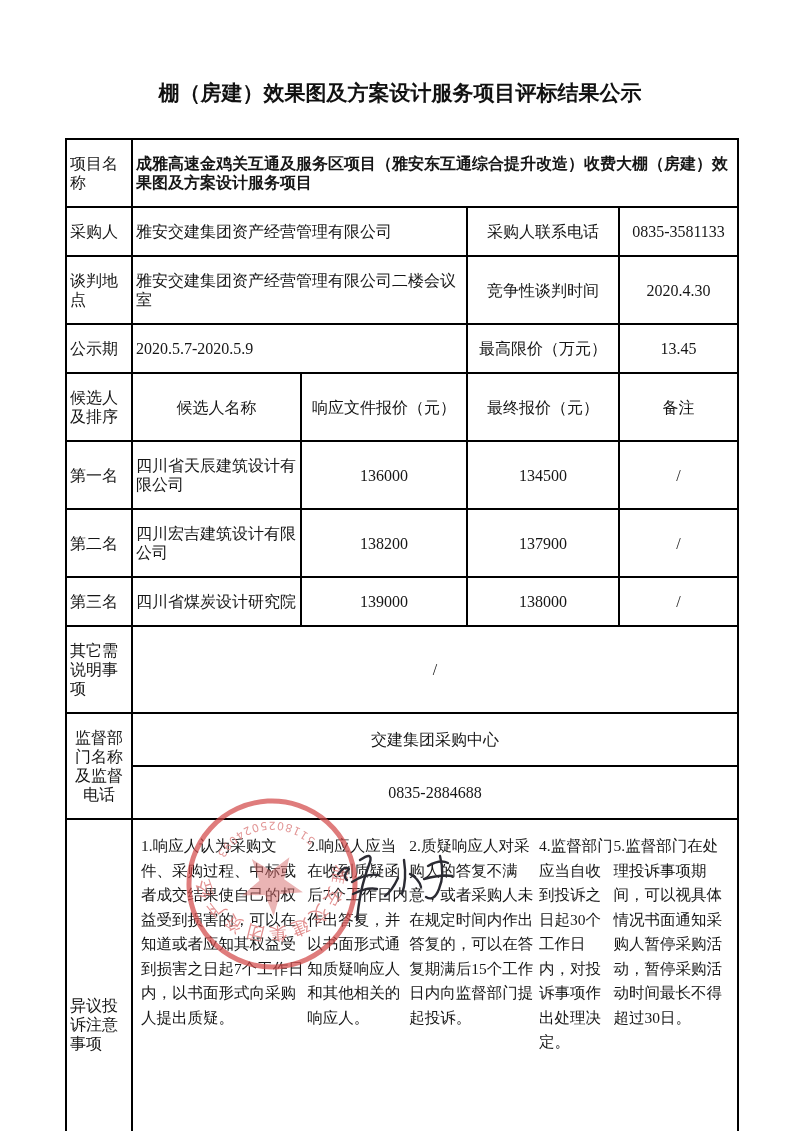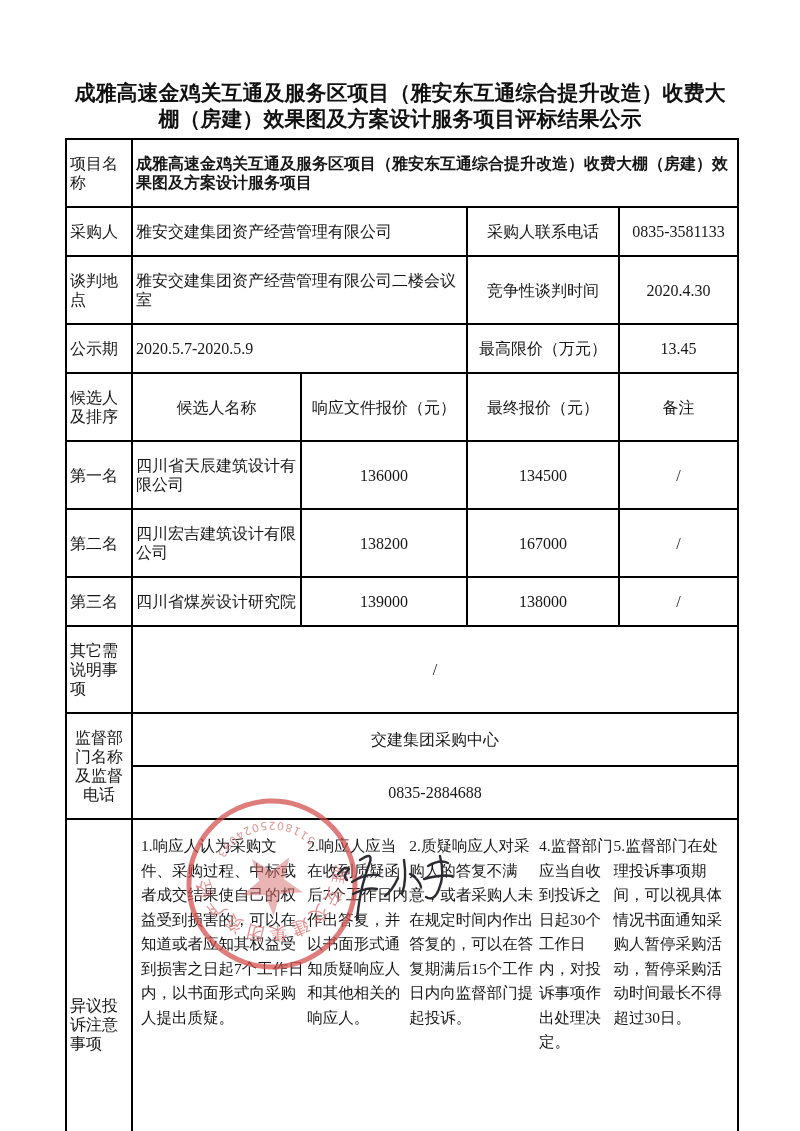--- a/index.html
+++ b/index.html
@@ -36,21 +36,20 @@
     transform:rotate(177deg);opacity:.85;pointer-events:none;
   }
   .signature{
     position:absolute;left:322px;top:846px;width:150px;height:85px;pointer-events:none;
   }
 </style>
 </head>
 <body>
 
 <div class="page-title">
-  <div>成雅高速金鸡关互通及服务区项目（雅安东互通综合提升改造）收费大</div>
   <div>棚（房建）效果图及方案设计服务项目评标结果公示</div>
 </div>
 
 <table class="main">
   <colgroup>
     <col style="width:66px">
       <col style="width:169px">
       <col style="width:166px">
       <col style="width:152px">
       <col style="width:119px">
@@ -89,21 +88,21 @@
       <td class="lab">第一名</td>
       <td>四川省天辰建筑设计有限公司</td>
       <td class="c">136000</td>
       <td class="c">134500</td>
       <td class="c">/</td>
     </tr>
     <tr style="height:41px">
       <td class="lab">第二名</td>
       <td>四川宏吉建筑设计有限公司</td>
       <td class="c">138200</td>
-      <td class="c">167000</td>
+      <td class="c">137900</td>
       <td class="c">/</td>
     </tr>
     <tr style="height:36px">
       <td class="lab">第三名</td>
       <td class="name-ind">四川省煤炭设计研究院</td>
       <td class="c">139000</td>
       <td class="c">138000</td>
       <td class="c">/</td>
     </tr>
     <tr style="height:40px">

